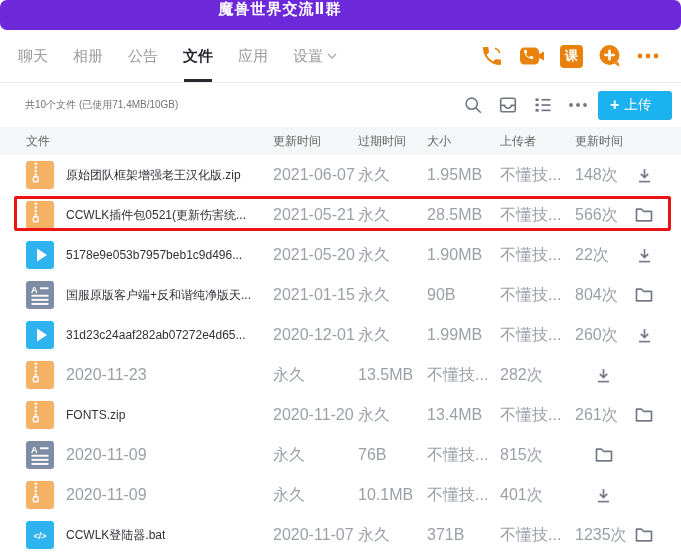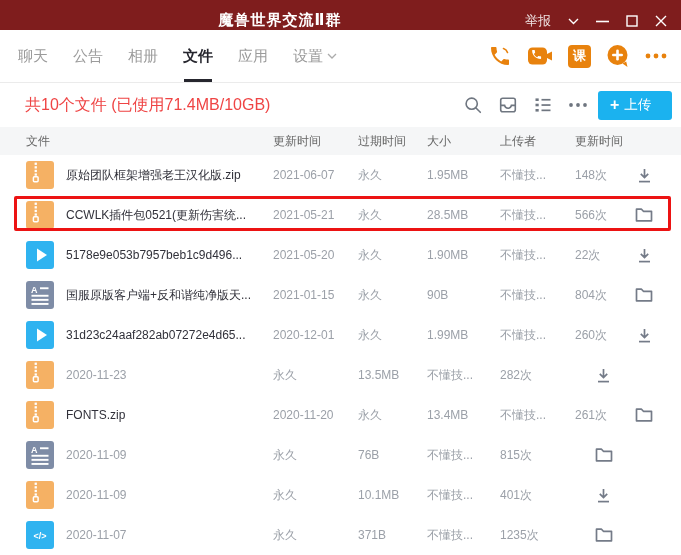--- a/index.html
+++ b/index.html
@@ -2,105 +2,82 @@
 <html><head>
 <meta charset="utf-8">
 <style>
   * { box-sizing: border-box; margin: 0; padding: 0; }
   html,body { width:681px; height:555px; }
   body {
     font-family: "Liberation Sans", "DejaVu Sans", sans-serif;
     background:#fff; overflow:hidden; position:relative;
   }
   
-  .titlebar { height:30px; background:#7f1d1d; position:relative; display:flex; align-items:flex-end; }
+  .titlebar { height:30px; background:#6d28d9; position:relative; display:flex; align-items:flex-start;border-radius:7px; }
   .titlebar-title {
     position:absolute; left:0; width:560px; text-align:center;
     color:#fff; font-size:15px; font-weight:bold; letter-spacing:1px;
   }
   .titlebar-controls { margin-left:auto; display:flex; align-items:center; gap:17px; padding-right:14px; z-index:2; }
   .report-label { color:rgba(255,255,255,.88); font-size:13px; cursor:pointer; }
   .tb-icon { display:flex; align-items:center; cursor:pointer; }
   
-  .tabbar { height:53px; border-bottom:1px solid #EBEBEB; display:flex; align-items:stretch; padding:0 14px 0 18px; background:#fff; }
+  .tabbar { height:53px; border-bottom:1px solid #EBEBEB; display:flex; align-items:stretch; padding:0 22px 0 18px; background:#fff; }
   .tabs { display:flex; align-items:stretch; }
   .tab { font-size:15px; color:#9B9B9B; margin-right:25px; display:flex; align-items:center; position:relative; cursor:pointer; }
   .tab.active { color:#26262E; font-weight:bold; }
   .tab.active::after { content:""; position:absolute; left:1px; right:1px; bottom:0; height:3px; background:#26262E; }
   .tab .chev { margin-left:4px; display:flex; align-items:center; }
   .tabbar-actions { margin-left:auto; display:flex; align-items:center; gap:15px; }
   .action-btn { display:flex; align-items:center; justify-content:center; cursor:pointer; }
   .class-badge { width:23px; height:23px; background:#E8820D; color:#fff; border-radius:4px;
     font-size:13px; font-weight:bold; display:flex; align-items:center; justify-content:center; }
   
   .toolbar { height:44px; display:flex; align-items:center; padding:0 9px 0 25px; }
-  .summary { font-size:16px; color:#ef4444; }
+  .summary { font-size:10px; color:#737373; }
   .toolbar-icons { margin-left:auto; display:flex; align-items:center; gap:9px; }
   .tool-icon { width:26px; height:26px; display:flex; align-items:center; justify-content:center; cursor:pointer; }
   .upload-btn { margin-left:7px; min-width:74px; height:29px; padding:0 12px; background:#1BB2EF; color:#fff;
     border:none; border-radius:3px; font-size:13.5px; display:flex; align-items:center; gap:5px; cursor:pointer;
     font-family:inherit; }
   .upload-plus { font-size:16px; font-weight:bold; line-height:1; }
   
   .table-header { height:28px; background:#F5F6F7; display:grid;
     grid-template-columns:247px 85px 69px 73px 75px 57px 24px;
     align-items:center; padding-left:26px; font-size:12px; color:#666; }
   .rows {}
   .file-row { height:40px; display:grid;
     grid-template-columns:40px 207px 85px 69px 73px 75px 57px 24px;
     align-items:center; padding-left:26px; cursor:default; }
   .cell-icon { display:flex; align-items:center; }
   .cell-name { color:#31313A; font-size:12px; white-space:nowrap; overflow:hidden; padding-right:10px; }
-  .cell-sub { color:#9BA0A8; font-size:12px; white-space:nowrap; }
+  .cell-sub { color:#9BA0A8; font-size:16px; white-space:nowrap; }
   .cell-action { display:flex; align-items:center; justify-content:center; cursor:pointer; }
   .file-icon, .action-icon { display:flex; }
   
   .annotation-box { position:absolute; left:14px; top:196px; width:657px; height:35px;
     border:3px solid #EC1313; border-radius:2px; pointer-events:none; z-index:5; }
 </style>
 </head>
 <body>
 
 <div class="titlebar">
   <div class="titlebar-title">魔兽世界交流Ⅱ群</div>
-  <div class="titlebar-controls">
-    <span class="report-label">举报</span>
-    <span class="tb-icon">
-      <svg width="11" height="7" viewBox="0 0 11 7">
-          <path d="M1 1l4.5 4.5L10 1" fill="none" stroke="#fff" stroke-width="1.4"></path>
-        </svg>
-    </span>
-    <span class="tb-icon">
-      <svg width="13" height="3" viewBox="0 0 13 3">
-          <rect width="13" height="1.6" y="0.7" fill="#fff"></rect>
-        </svg>
-    </span>
-    <span class="tb-icon">
-      <svg width="12" height="12" viewBox="0 0 12 12">
-          <rect x="1" y="1" width="10" height="10" fill="none" stroke="#fff" stroke-width="1.4"></rect>
-        </svg>
-    </span>
-    <span class="tb-icon">
-      <svg width="12" height="12" viewBox="0 0 12 12">
-          <path d="M1 1l10 10M11 1L1 11" stroke="#fff" stroke-width="1.4"></path>
-        </svg>
-    </span>
-  </div>
 </div>
 
 <div class="tabbar">
   <div class="tabs">
     <div class="tab">
         <span>聊天</span>
       </div>
     <div class="tab">
-        <span>公告</span>
+        <span>相册</span>
       </div>
     <div class="tab">
-        <span>相册</span>
+        <span>公告</span>
       </div>
     <div class="tab active">
         <span>文件</span>
       </div>
     <div class="tab">
         <span>应用</span>
       </div>
     <div class="tab">
       <span>设置</span>
       <span class="chev">
@@ -464,20 +441,21 @@
   <div class="file-row">
     <span class="cell-icon">
 
       <span class="file-icon" style="display: flex;">
         <svg width="28" height="28" viewBox="0 0 28 28">
             <rect width="28" height="28" rx="3" fill="#2FB3F0"></rect>
             <text x="14" y="17.5" font-size="9" font-weight="bold" fill="#fff" text-anchor="middle" font-family="Liberation Sans, sans-serif">&lt;/&gt;</text>
           </svg>
       </span>
     </span>
+    <span class="cell-name">CCWLK登陆器.bat</span>
     <span class="cell-sub cell-updated">2020-11-07</span>
     <span class="cell-sub cell-expire">永久</span>
     <span class="cell-sub cell-size">371B</span>
     <span class="cell-sub cell-uploader">不懂技...</span>
     <span class="cell-sub cell-downloads">1235次</span>
     <span class="cell-action">
 
       <span class="action-icon" style="display: flex;">
         <svg width="18" height="16" viewBox="0 0 18 16">
             <path d="M1.5 2.2h5l1.9 2.1h8.1v9.5h-15z" fill="none" stroke="#747B88" stroke-width="1.7" stroke-linejoin="round"></path>

